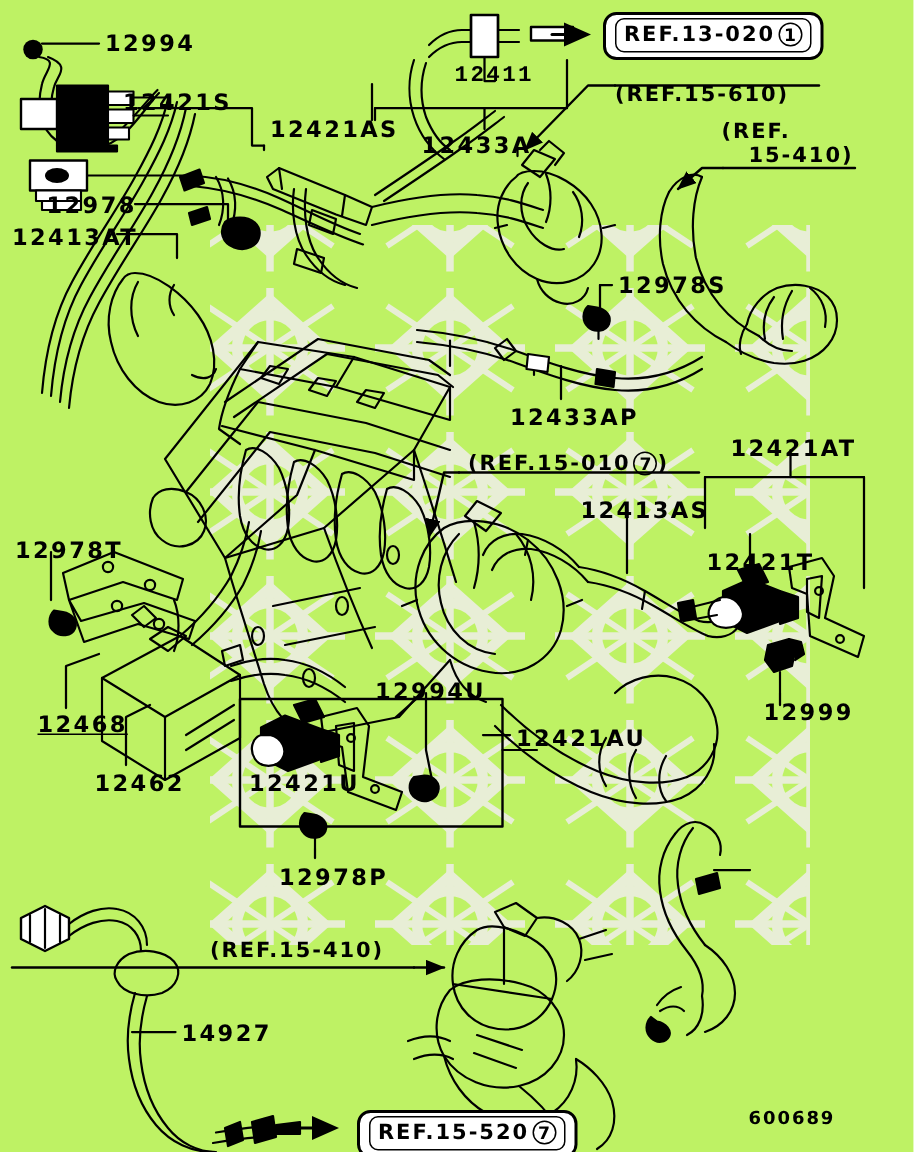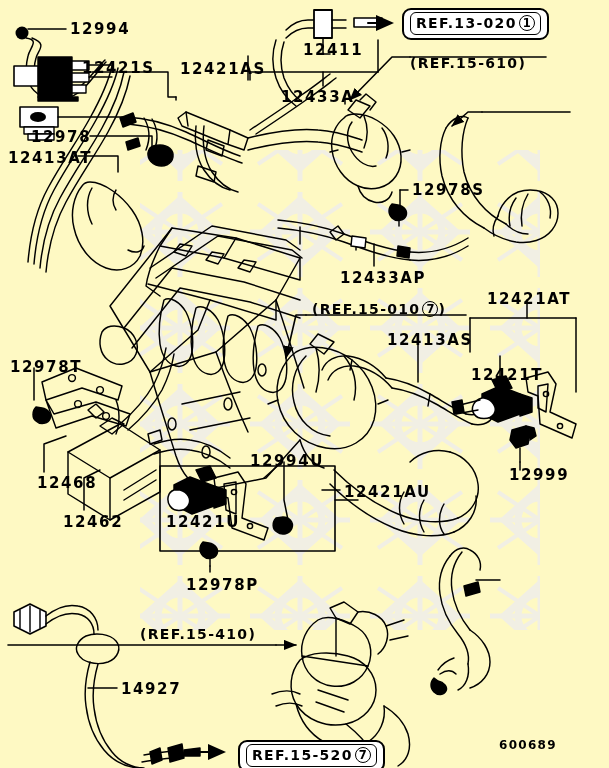--- a/index.html
+++ b/index.html
@@ -8,21 +8,21 @@
     padding: 0;
     background: #ffffff;
   }
   body {
     font-family: "DejaVu Sans", sans-serif;
   }
   #page {
     position: relative;
     width: 609px;
     height: 768px;
-    background: #fef9c3;
+    background: #bef264;
     overflow: hidden;
   }
   #artwork {
     position: absolute;
     left: 0; top: 0;
     width: 609px;
     height: 768px;
   }
   
   .lbl {
@@ -546,33 +546,33 @@
 
         <path d="M200 752 L212 752" stroke-width="2"></path>
         <path d="M208 744 L226 752 L208 760 Z" fill="#000" stroke="none"></path>
       </g>
 
     </g>
   </svg>
 
   <div class="lbl" style="left:70px; top:22px;">12994</div>
   <div class="lbl" style="left:82px; top:61px;">12421S</div>
-  <div class="lbl" style="left:180px; top:62px;text-align:center;">12421AS</div>
+  <div class="lbl" style="left:180px; top:79px;text-align:center;">12421AS</div>
   <div class="lbl" style="left:31px; top:130px;">12978</div>
   <div class="lbl" style="left:8px; top:151px;">12413AT</div>
-  <div class="lbl" style="left:303px; top:43px;">12411</div>
+  <div class="lbl" style="left:303px; top:43px;font-family:Liberation Mono, monospace;">12411</div>
   <div class="lbl" style="left:281px; top:90px;">12433A</div>
   <div class="lbl" style="left:412px; top:183px;">12978S</div>
   <div class="lbl" style="left:340px; top:271px;">12433AP</div>
   <div class="lbl" style="left:487px; top:292px;">12421AT</div>
   <div class="lbl" style="left:387px; top:333px;">12413AS</div>
   <div class="lbl" style="left:471px; top:368px;">12421T</div>
   <div class="lbl" style="left:10px; top:360px;">12978T</div>
   <div class="lbl" style="left:509px; top:468px;">12999</div>
-  <div class="lbl" style="left:37px; top:476px;">12468</div>
+  <div class="lbl" style="left:25px; top:476px;text-decoration:underline;">12468</div>
   <div class="lbl" style="left:250px; top:454px;">12994U</div>
   <div class="lbl" style="left:344px; top:485px;">12421AU</div>
   <div class="lbl" style="left:63px; top:515px;">12462</div>
   <div class="lbl" style="left:166px; top:515px;">12421U</div>
   <div class="lbl" style="left:186px; top:578px;">12978P</div>
   <div class="lbl" style="left:121px; top:682px;">14927</div>
 
 
   <div class="refbox" style="left:402px; top:8px;">
     <span class="inner">
@@ -583,20 +583,24 @@
 
   <div class="refbox" style="left:238px; top:740px;">
     <span class="inner">
       <span>REF.15-520</span>
       <span class="circnum">7</span>
     </span>
   </div>
 
   <div class="refplain" style="left:410px; top:43px;margin-top:12px;">(REF.15-610)</div>
 
+  <div class="refplain" style="left:481px; top:80px;">
+    <div>(REF.</div>
+    <div style="padding-left:18px;">15-410)</div>
+  </div>
 
   <div class="refplain" style="left:312px; top:301px; display:flex; align-items:center;">
     <span>(REF.15-010</span>
     <span class="circnum">7</span>
     <span>)</span>
   </div>
 
   <div class="refplain" style="left:140px; top:626px;">(REF.15-410)</div>
 
   <div class="lbl dwg" style="left:499px; top:739px;text-align:right;">600689</div>

